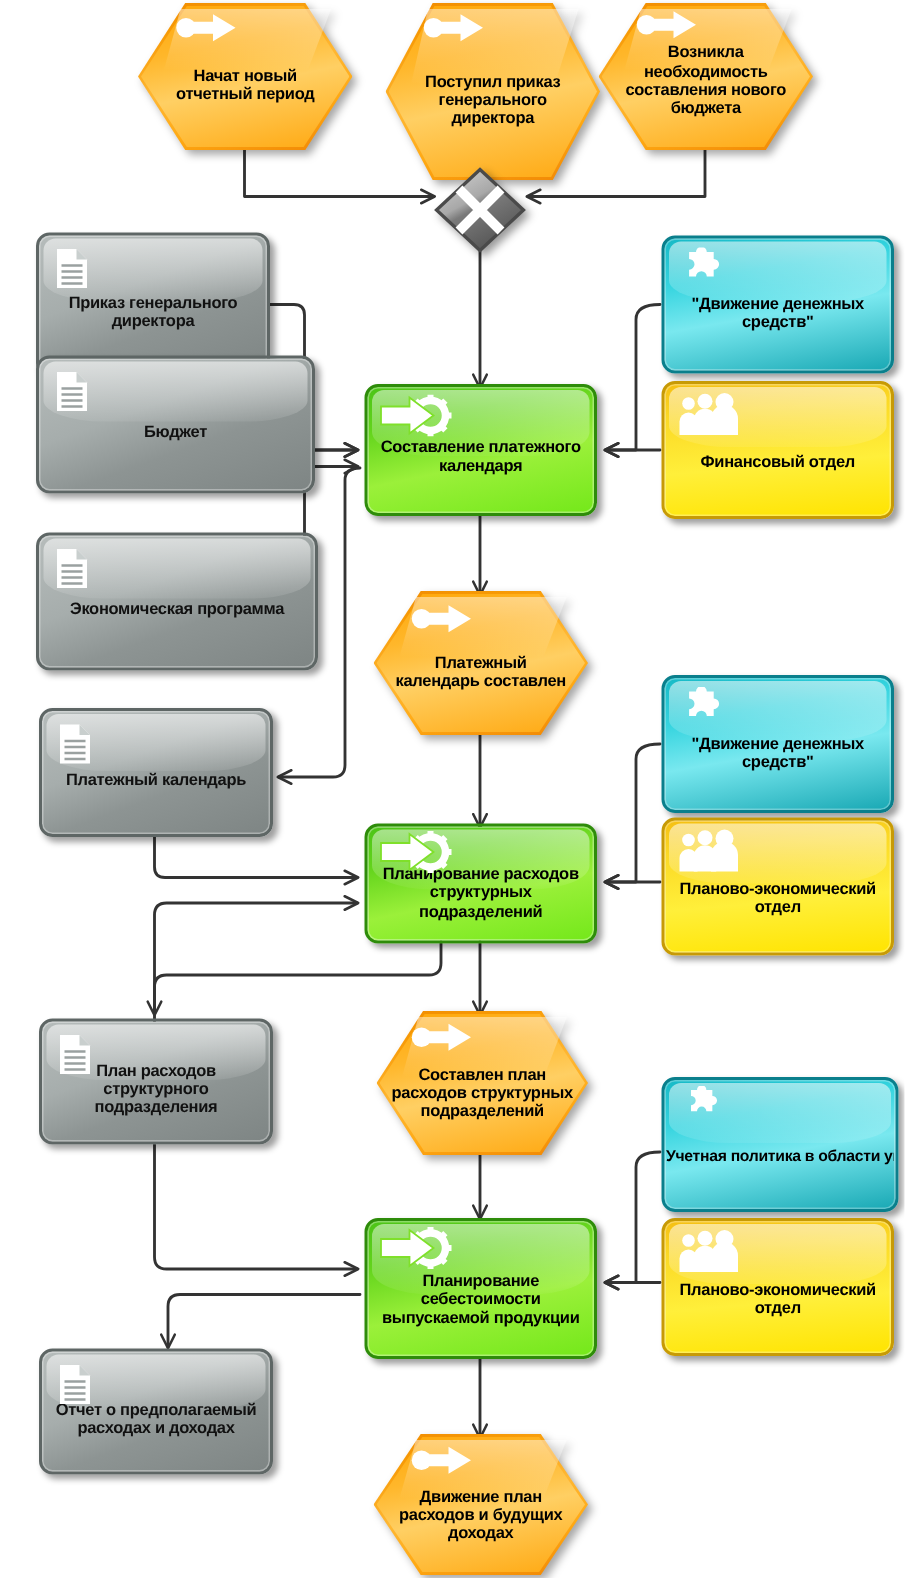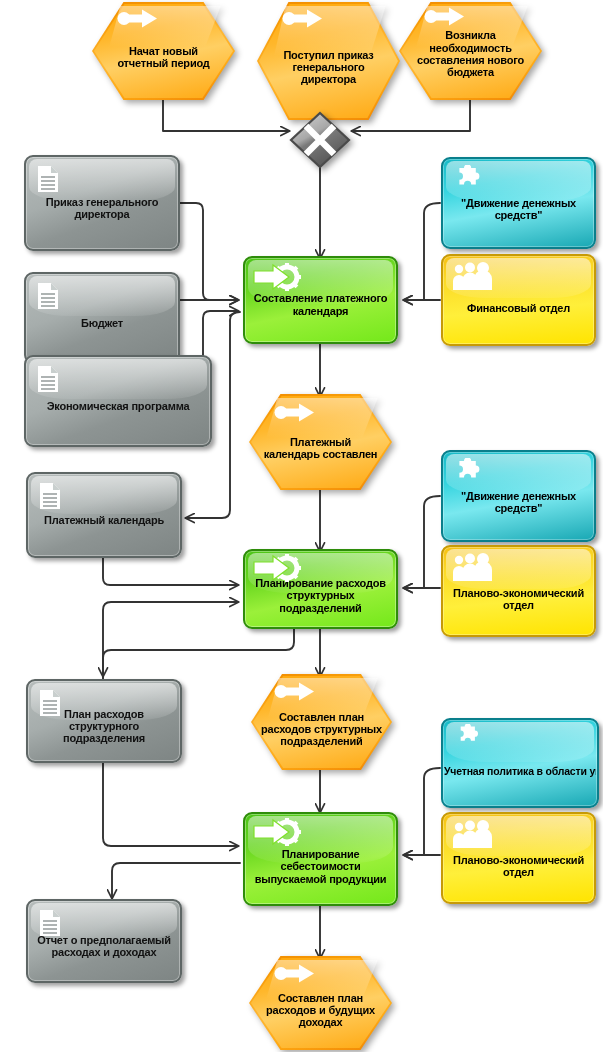--- a/index.html
+++ b/index.html
@@ -207,21 +207,21 @@
             <path d="M6,21 H20"></path>
             <path d="M6,25 H20"></path>
         </g>
       </svg>
     </div>
     <div class="inner" style="padding-top:14px;">
         <div class="lbl">Приказ генерального директора</div>
       </div>
   </div>
 
-  <div class="node rrect doc" style="left:24px;top:272px;width:156px;height:92px;">
+  <div class="node rrect doc" style="left:24px;top:237px;width:186px;height:92px;">
     <div class="gloss"></div>
     <div class="ico" style="left:9px;top:7px;">
       <svg width="26" height="30" viewBox="0 0 26 30">
         <path d="M3,2 L16,2 L23,9 L23,28 L3,28 Z" fill="#fff"></path>
         <path d="M16,2 L16,9 L23,9" fill="#c9cfce"></path>
         <g stroke="#9aa1a0" stroke-width="1.6">
           <path d="M6,13 H20"></path>
             <path d="M6,17 H20"></path>
             <path d="M6,21 H20"></path>
             <path d="M6,25 H20"></path>
@@ -418,21 +418,21 @@
     <div class="shape"></div>
     <div class="shapeb"></div>
     <div class="hgloss"></div>
     <div class="ico" style="left:25px;top:8px;">
       <svg width="42" height="19" viewBox="0 0 42 19">
         <circle cx="7" cy="9.5" r="6.5" fill="#fff"></circle>
         <path d="M5,5.5 L25,5.5 L25,0.5 L40,9.5 L25,18.5 L25,13.5 L5,13.5 Z" fill="#fff"></path>
       </svg>
     </div>
     <div class="inner" style="padding:16px 12px 2px;">
-        <div class="lbl">Составлен план расходов и будущих доходах</div>
+        <div class="lbl">Движение план расходов и будущих доходах</div>
       </div>
   </div>
 
   <div class="node rrect teal" style="left:441px;top:157px;width:155px;height:92px;">
     <div class="gloss"></div>
     <div class="ico" style="left:9px;top:6px;">
       <svg width="34" height="30" viewBox="0 0 34 30">
         <path d="M12,3 a3.6,3.6 0 0,1 7.2,0 h4.6 v4.6 a3.6,3.6 0 0,1 0,7.2 v4.6 h-4.6
                  a3.6,3.6 0 0,0 -7.2,0 h-4.6 v-4.6 a3.6,3.6 0 0,0 0,-7.2 V3 Z" fill="#fff"></path>
       </svg>

